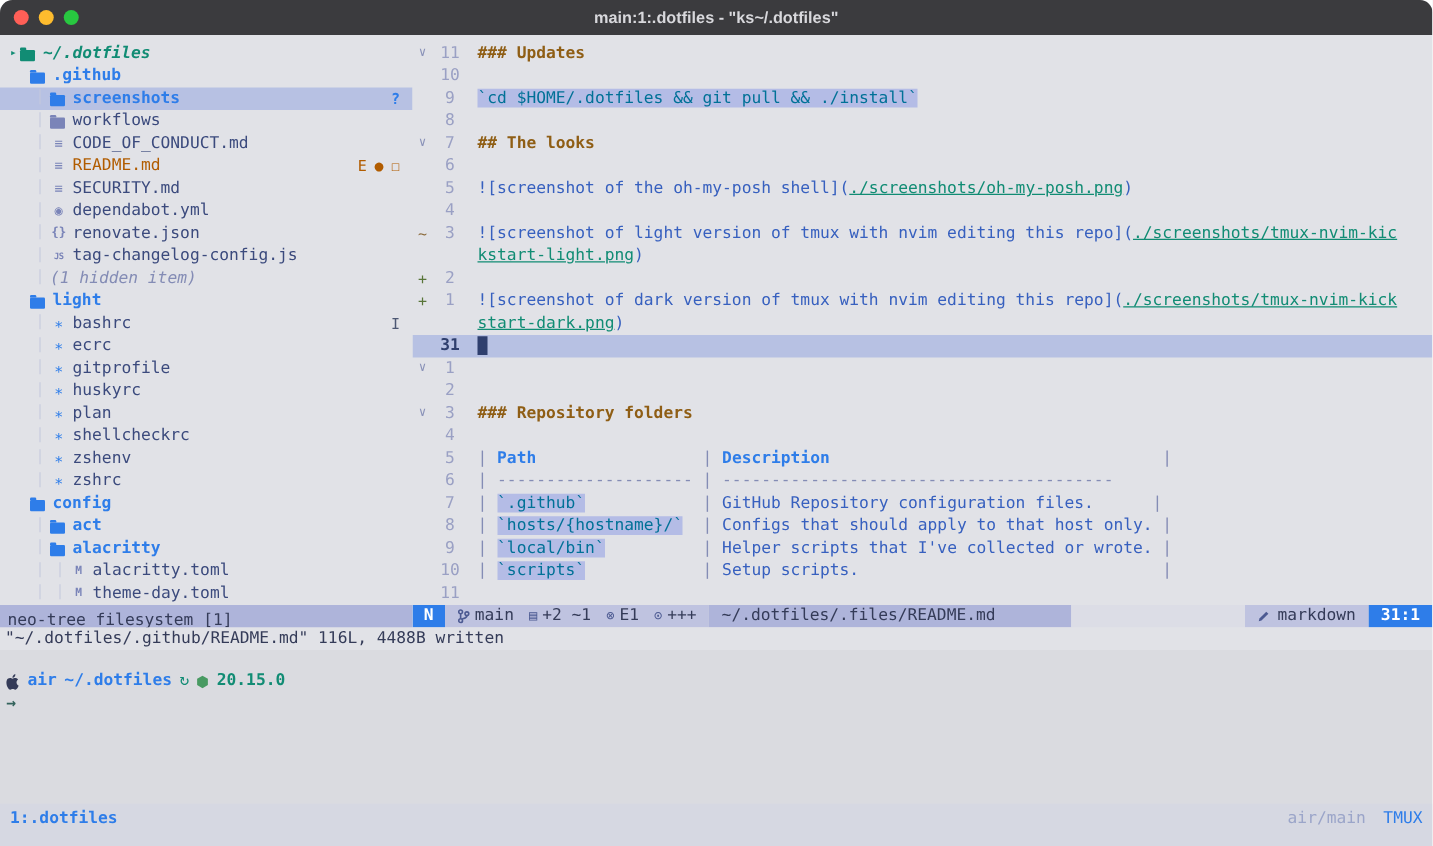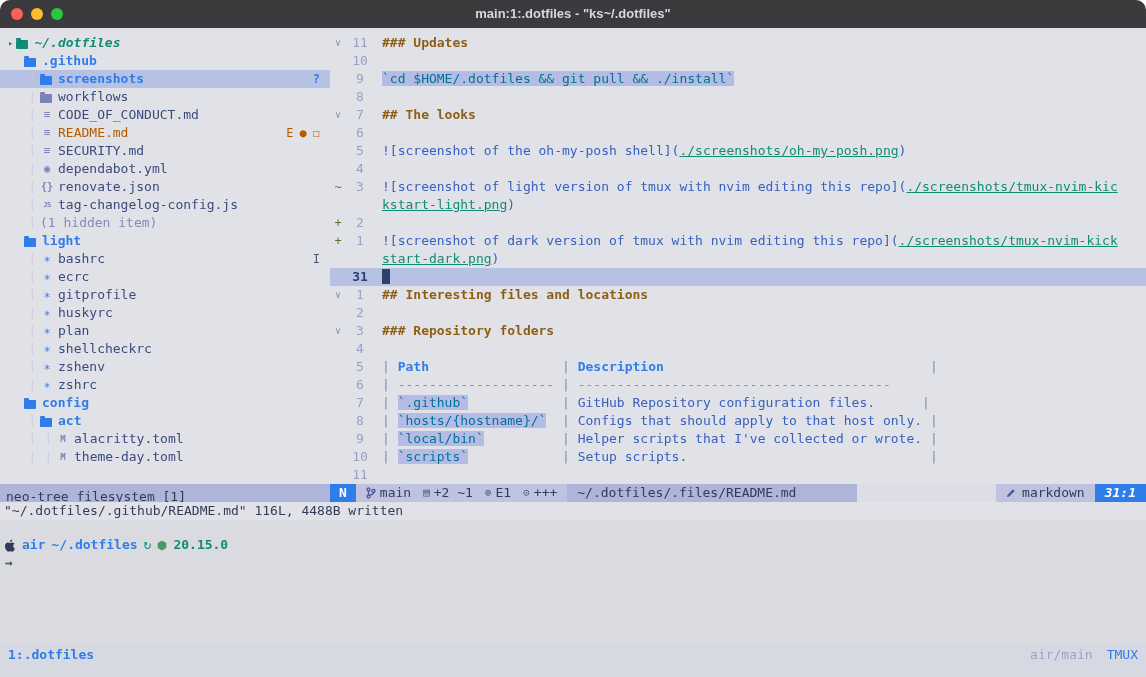--- a/index.html
+++ b/index.html
@@ -30,21 +30,21 @@
   .cssfolder.blue{background:var(--accent);} .cssfolder.teal{background:var(--link);} .cssfolder.gray{background:#7a84b8;}
   .ficon{width:14px;flex:none;margin-right:4px;color:#7a84b8;font-size:11px;text-align:center;}
   .icon-js{font-size:7px;font-weight:700;letter-spacing:-0.5px;}
   .icon-json{font-size:10px;font-weight:700;}
   .icon-shell{color:var(--accent);font-size:12px;}
   .icon-toml{font-size:9px;font-weight:700;}
   .st-root{color:var(--link);font-weight:700;font-style:italic;}
   .st-folder{color:var(--accent);font-weight:700;}
   .st-folder-plain,.st-file{color:#3b4a7d;}
   .st-modified{color:var(--orange);}
-  .st-hidden{color:var(--muted);}
+  .st-hidden{color:var(--muted);font-style:italic;}
   .badges{margin-left:auto;margin-right:10px;display:flex;gap:6px;}
   .badge{font-size:12px;}
   .bc-info{color:var(--accent);font-weight:700;}
   .bc-warn{color:var(--orange);}
   .bc-dim{color:#4c5773;}
   
   .eline{display:flex;height:18px;}
   .eline.current{background:var(--sel);}
   .fold{width:16px;flex:none;text-align:center;color:#8a92b8;font-size:10px;}
   .fold.sign-add{color:#587539;font-size:12px;}
@@ -64,21 +64,21 @@
   .nt-status{width:330px;flex:none;background:var(--seg2);color:var(--dark);padding:4px 6px;overflow:hidden;white-space:nowrap;}
   .lualine{flex:1;display:flex;align-items:stretch;background:var(--bg);overflow:hidden;white-space:nowrap;}
   .lualine>span{display:flex;align-items:center;}
   .sl-mode{background:var(--accent);color:#fff;font-weight:700;padding:0 9px;}
   .sl-b{background:var(--seg);color:var(--dark);padding:0 10px;gap:12px;}
   .sl-item{display:inline-flex;align-items:center;gap:4px;}
   .sl-ico{font-size:11px;color:#4c5a92;}
   .sl-path{background:var(--seg2);color:var(--dark);padding:0 10px;min-width:290px;}
   .sl-fill{flex:1;background:#dcdde6;}
   .sl-ft{background:var(--seg);color:var(--dark);padding:0 10px;gap:6px;}
-  .sl-pos{background:var(--accent);color:#fff;font-weight:700;padding:0 10px;font-style:italic;}
+  .sl-pos{background:var(--accent);color:#fff;font-weight:700;padding:0 10px;}
   .cmdline{height:18px;padding-left:4px;color:var(--dark);white-space:pre;background:var(--bg);}
   
   .lower{flex:1;background:var(--bglower);display:flex;flex-direction:column;}
   .prompt1{margin:16px 0 0 5px;display:flex;align-items:center;gap:6px;}
   .p-host,.p-path{color:var(--accent);font-weight:700;}
   .p-git{color:var(--link);font-size:13px;}
   .p-node{color:var(--link);font-weight:700;}
   .prompt2{margin-left:5px;}
   .p-arrow{color:#33635c;font-weight:700;}
   .tmuxbar{margin-top:auto;height:34px;display:flex;align-items:flex-start;padding:3px 8px 0 8px;background:var(--tmuxbg);}
@@ -238,20 +238,26 @@
           </div>
           <div class="ntrow">
             <span class="indent"></span>
             <span class="indent">│</span>
             <span class="cssfolder blue"></span>
             <span class="ntlabel st-folder">act</span>
           </div>
           <div class="ntrow">
             <span class="indent"></span>
             <span class="indent">│</span>
+            <span class="cssfolder blue"></span>
+            <span class="ntlabel st-folder">alacritty</span>
+          </div>
+          <div class="ntrow">
+            <span class="indent"></span>
+            <span class="indent">│</span>
             <span class="indent">│</span>
             <span class="ficon icon-toml">M</span>
             <span class="ntlabel st-file">alacritty.toml</span>
           </div>
           <div class="ntrow">
             <span class="indent"></span>
             <span class="indent">│</span>
             <span class="indent">│</span>
             <span class="ficon icon-toml">M</span>
             <span class="ntlabel st-file">theme-day.toml</span>
@@ -326,21 +332,20 @@
             <span class="codeline"><span class="tok-lk">start-dark.png</span><span class="tok-p">)</span></span>
           </div>
           <div class="eline current">
             <span class="fold"></span>
             <span class="lnum curnum">31</span>
             <span class="codeline"><span class="tok-cur"> </span></span>
           </div>
           <div class="eline">
             <span class="fold">∨</span>
             <span class="lnum">1</span>
-            <span class="codeline"><span class="tok-h">## Interesting files and locations</span></span>
           </div>
           <div class="eline">
             <span class="fold"></span>
             <span class="lnum">2</span>
             <span class="codeline"></span>
           </div>
           <div class="eline">
             <span class="fold">∨</span>
             <span class="lnum">3</span>
             <span class="codeline"><span class="tok-h">### Repository folders</span></span>

